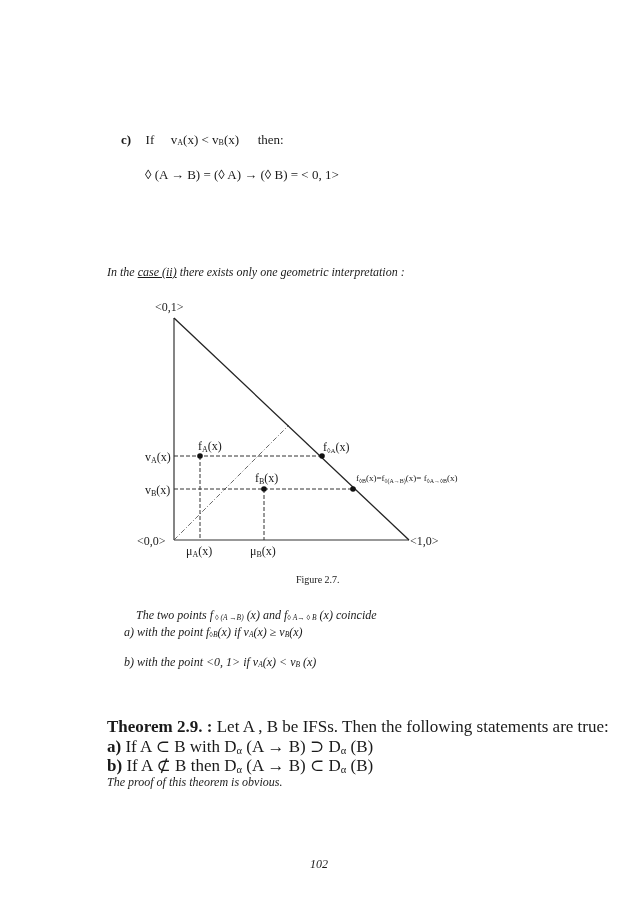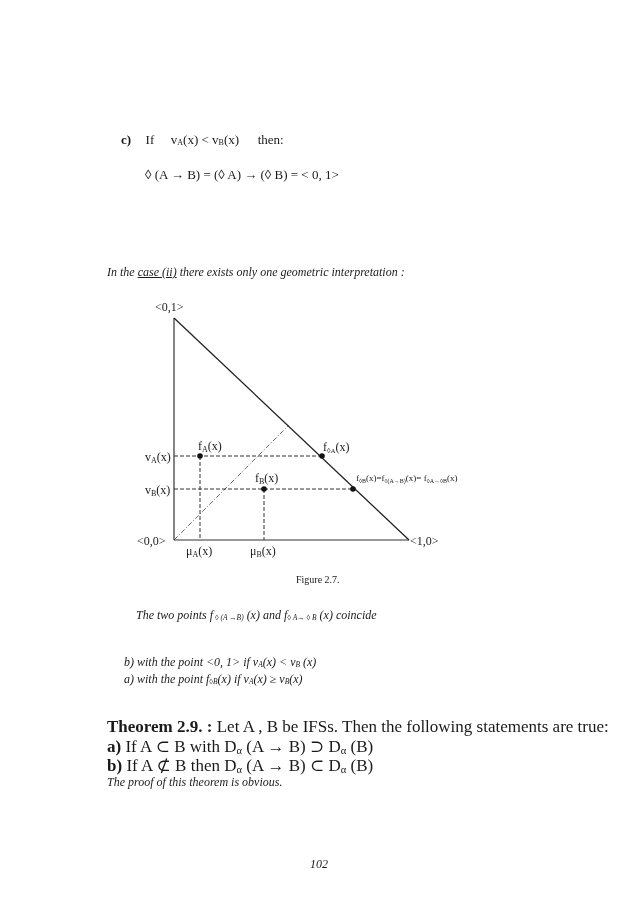--- a/index.html
+++ b/index.html
@@ -67,21 +67,21 @@
   <text x="255" y="482" font-size="12"><tspan>f</tspan><tspan font-size="8" dy="2">B</tspan><tspan dy="-2">(x)</tspan></text>
   <text x="323" y="451" font-size="12"><tspan>f</tspan><tspan font-size="7" dy="2">◊A</tspan><tspan dy="-2">(x)</tspan></text>
   <text x="356" y="481" font-size="9"><tspan>f</tspan><tspan font-size="6" dy="2">◊B</tspan><tspan dy="-2">(x)=f</tspan><tspan font-size="6" dy="2">◊(A→B)</tspan><tspan dy="-2">(x)= f</tspan><tspan font-size="6" dy="2">◊A→◊B</tspan><tspan dy="-2">(x)</tspan></text>
 </svg>
 
 <div class="abs" style="left:296px; top:574px; font-size:10px;">Figure 2.7.</div>
 
 <div class="abs t12" style="left:107px; top:608px;margin-left:29px;">
   <span>The two points f</span><sub> ◊ (A →B)</sub><span> (x) and f</span><sub>◊ A→ ◊ B</sub><span> (x) coincide</span>
 </div>
-<div class="abs t12" style="left:124px; top:625px;margin-top:47px;">
+<div class="abs t12" style="left:124px; top:625px;">
   <span>a) with the point   f</span><sub>◊B</sub><span>(x)   if  v</span><sub>A</sub><span>(x) ≥ v</span><sub>B</sub><span>(x)</span>
 </div>
 <div class="abs t12" style="left:124px; top:655px;">
   <span>b) with the point  &lt;0, 1&gt;   if   v</span><sub>A</sub><span>(x) &lt; v</span><sub>B</sub><span> (x)</span>
 </div>
 
 <div class="abs t16" style="left:107px; top:717px;">
   <b>Theorem 2.9. :</b><span> Let A , B be IFSs. Then the following statements are true:</span>
 </div>
 <div class="abs t16" style="left:107px; top:736px;">

